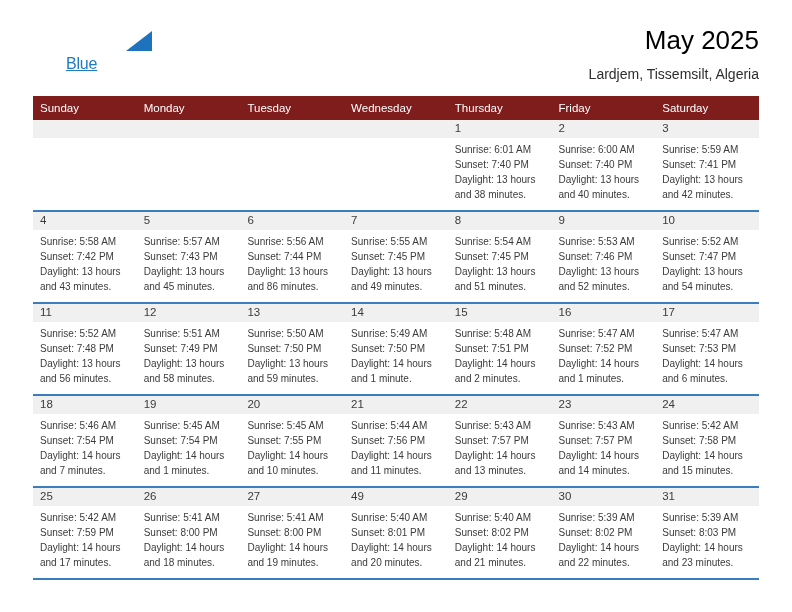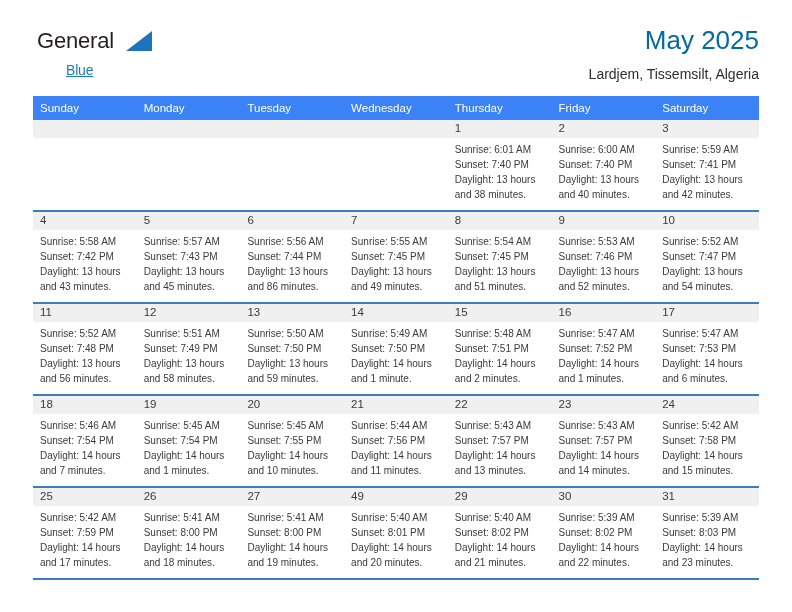--- a/index.html
+++ b/index.html
@@ -52,51 +52,51 @@
     top: 5px;
     width: 0;
     height: 0;
     border-top: 0 solid transparent;
     border-left: 26px solid transparent;
     border-bottom: 20px solid #1f72bd;
   }
   .logo-blue {
     position: absolute;
     left: 33px;
-    top: 36px;
-    font-size: 14px;
+    top: 29px;
+    font-size: 16px;
     letter-spacing: -0.2px;
     color: #1f7ac4;
     text-decoration: underline;
   }
   .title-block {
     text-align: right;
     padding-top: 0px;
   }
   .cal-title {
     font-size: 26px;
-    color: #0369a1;
+    color: #000000;
     line-height: 1.15;
     font-weight: normal;
     margin: 0;
   }
   .cal-subtitle {
     font-size: 14px;
     color: #2d2d2d;
     margin-top: 10px;
   }
 
   
   .calendar {
     width: 726px;
     border-collapse: collapse;
     table-layout: fixed;
   }
   .calendar th {
-    background: #3b82f6;
+    background: #7f1d1d;
     color: #ffffff;
     font-weight: normal;
     font-size: 11.5px;
     text-align: left;
     padding: 6px 0 6px 7px;
     height: 20px;
     box-sizing: border-box;
   }
   .daycell {
     vertical-align: top;
@@ -124,21 +124,20 @@
   }
   .info div { white-space: nowrap; }
 </style>
 </head>
 <body>
 
 <div class="page">
 
   <div class="header">
     <div class="logo">
-      <span class="logo-general">General</span>
       <span class="logo-tri"></span>
       <span class="logo-blue">Blue</span>
     </div>
     <div class="title-block">
       <div class="cal-title">May 2025</div>
       <div class="cal-subtitle">Lardjem, Tissemsilt, Algeria</div>
     </div>
   </div>
 
   <table class="calendar">

